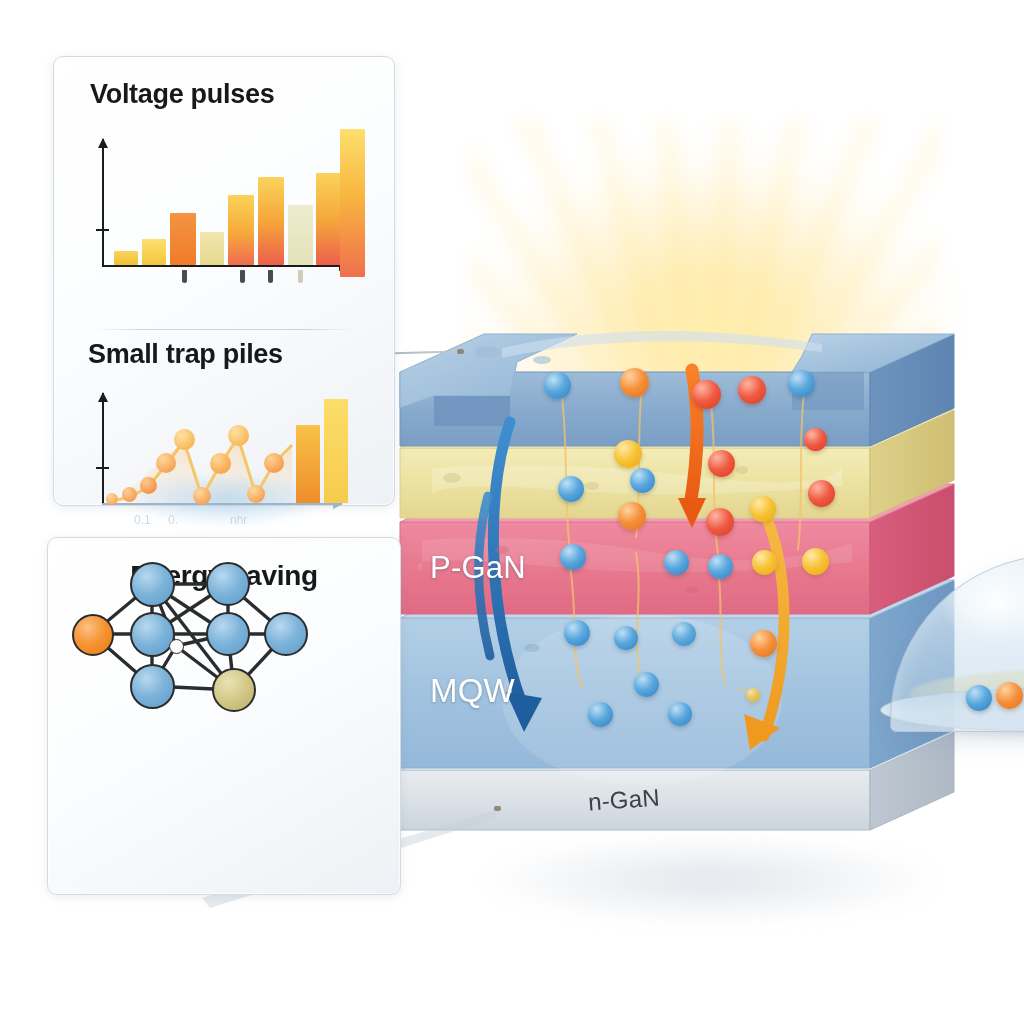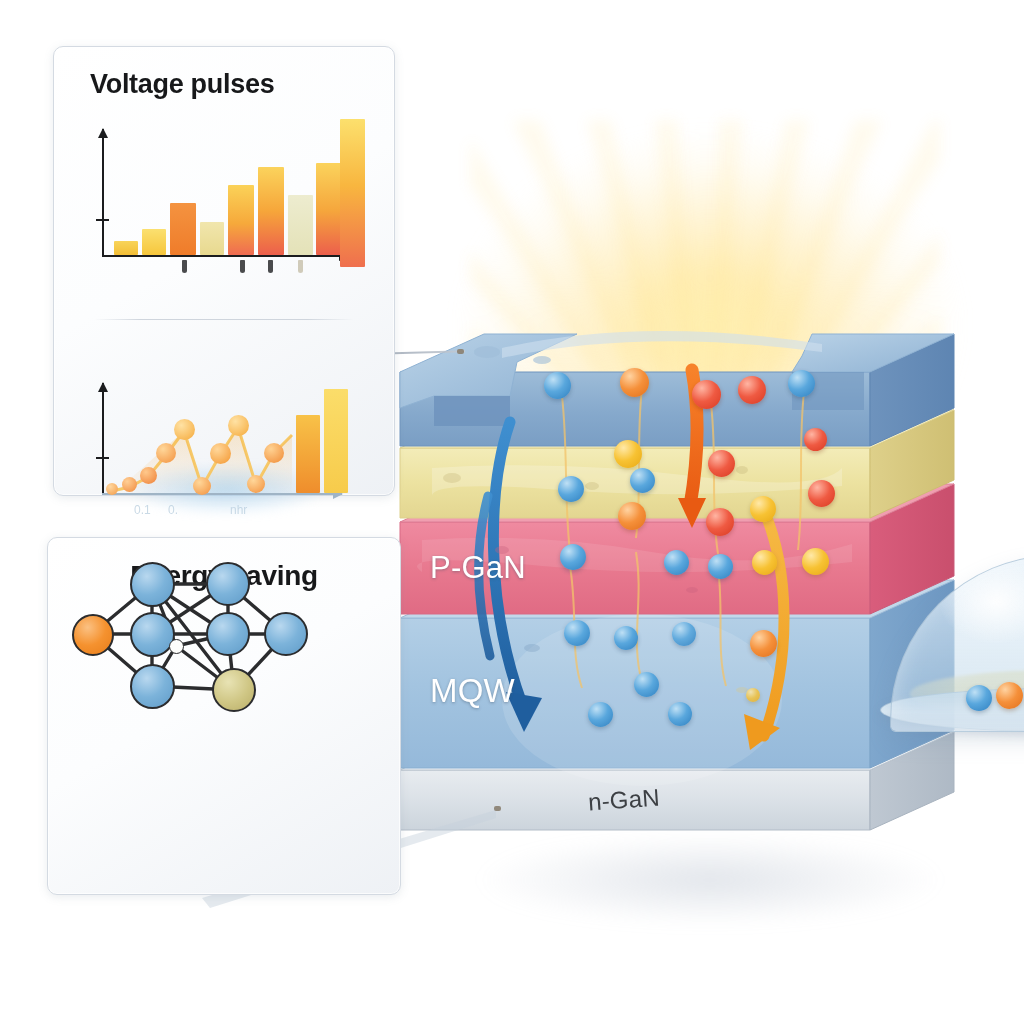--- a/index.html
+++ b/index.html
@@ -39,21 +39,21 @@
   }
 
   
   .panel{
     position:absolute;
     background:linear-gradient(150deg,#ffffff 0%,#fcfdfe 45%,#eef1f5 100%);
     border:1px solid #d4dae2;
     border-radius:10px;
     box-shadow:0 2px 10px rgba(120,134,152,.16), 0 0 0 1px rgba(255,255,255,.7) inset;
   }
-  #panel-top{left:53px;top:46px;width:340px;height:448px;}
+  #panel-top{left:53px;top:56px;width:340px;height:448px;}
   #panel-bottom{left:47px;top:537px;width:352px;height:356px;}
 
   .panel-title{
     position:absolute;left:0;right:0;text-align:left;
     color:#17181a;font-weight:700;letter-spacing:-.3px;
   }
 
   
   #t-voltage{left:36px;top:22px;font-size:27px;}
   #t-memory{left:0;top:224px;width:100%;text-align:center;font-size:27px;}
@@ -366,20 +366,21 @@
       <div class="pulse-mark" style="left:150px;"></div>
       <div class="pulse-mark" style="left:178px;"></div>
       <div class="pulse-mark" style="left:208px;background:#c9c2ae;"></div>
     </div>
 
     <div style="position:absolute;left:286px;top:72px;width:25px;height:148px;border-radius:1px;
                 background:linear-gradient(180deg,#fce06d,#f8b63f 45%,#ef6f4e 100%);"></div>
 
     <div class="divider" id="div-1"></div>
 
+    <div class="panel-title" id="t-trap">Small trap piles</div>
 
     <div class="chart" id="lines">
       <div class="haze"></div>
       <div class="axis-v"></div>
       <div class="axis-h"></div>
       <div class="tick-y" style="bottom:60px;"></div>
 
       <div class="trap-bar" style="left:206px;width:24px;height:78px;background:linear-gradient(180deg,#f8c248,#ef8d2c);"></div>
       <div class="trap-bar" style="left:234px;width:24px;height:104px;background:linear-gradient(180deg,#fbdd6a,#f7cb4b);"></div>
 

